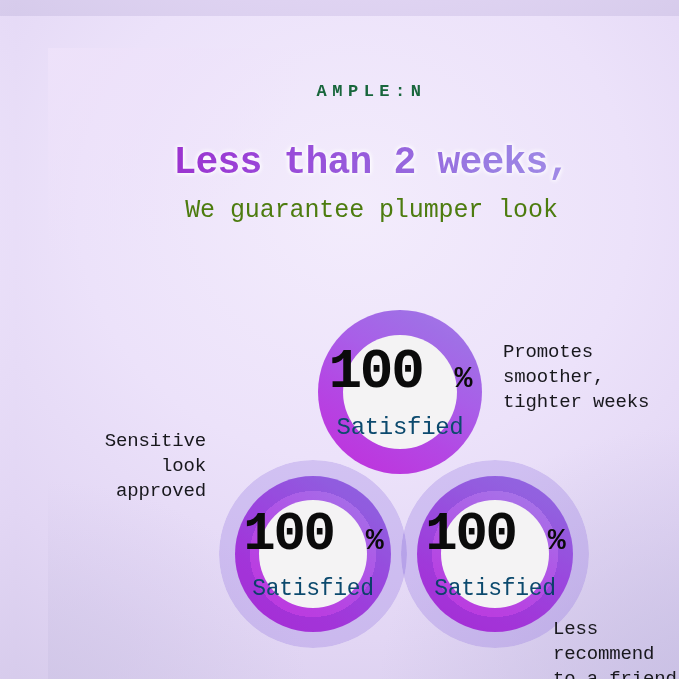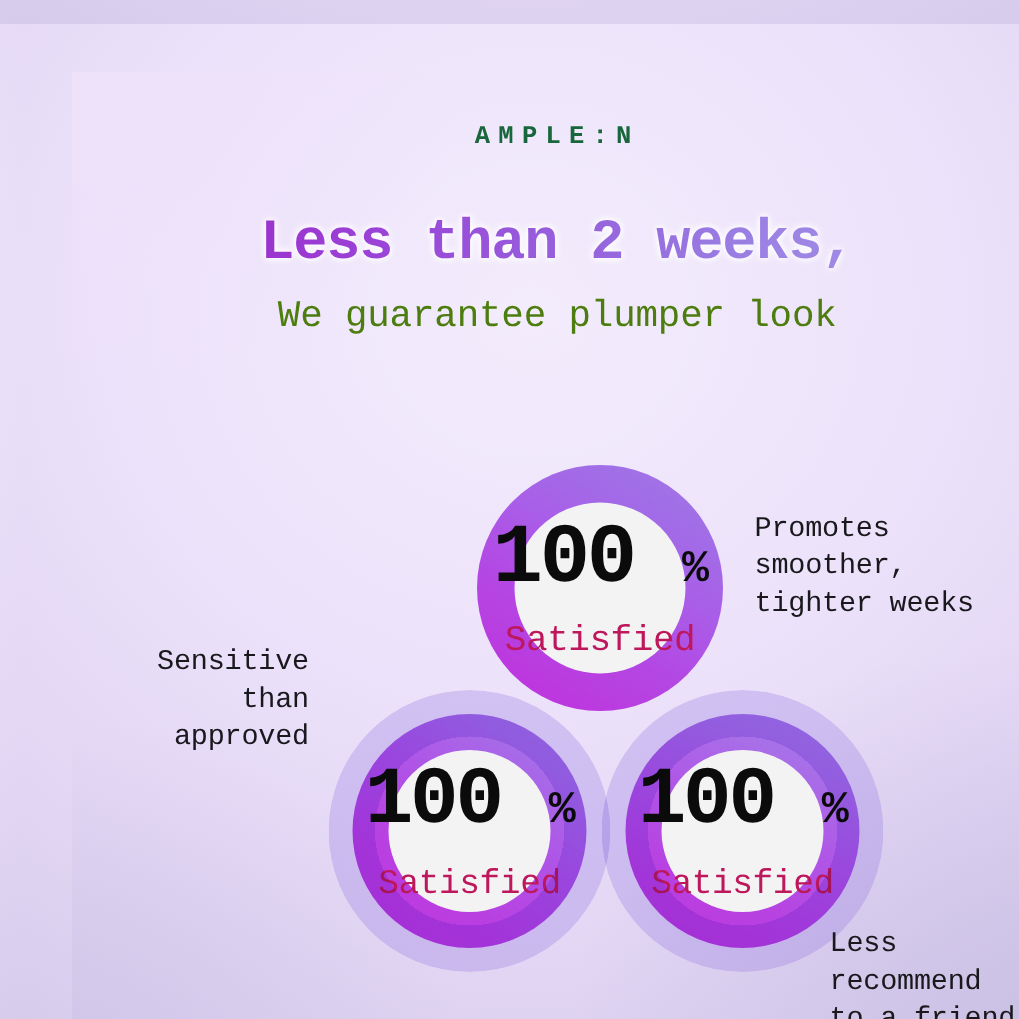--- a/index.html
+++ b/index.html
@@ -167,21 +167,21 @@
   }
   .stat-value .pct {
     font-size:30px;
     letter-spacing:-1px;
   }
   .stat-label {
     display:block;
     margin-top:8px;
     font-size:23px;
     font-weight:400;
-    color:#be185d;
+    color:#0c4a6e;
     letter-spacing:-0.3px;
   }
   #circle-top .stat-value { font-size:56px; }
   #circle-top .stat-label { font-size:24px; }
 
   
   .annot {
     position:absolute;
     font-size:19px;
     line-height:1.32;
@@ -239,16 +239,16 @@
     <div class="stat">
       <span class="stat-value"><span>100</span><span class="pct">%</span></span>
       <span class="stat-label">Satisfied</span>
     </div>
   </div>
 
 </div>
 
 <div class="annot" id="annot-smoother">Promotes smoother,
 tighter weeks</div>
-<div class="annot" id="annot-sensitive">Sensitive than
+<div class="annot" id="annot-sensitive">Sensitive look
 approved</div>
 <div class="annot" id="annot-recommend">Less recommend
 to a friend</div>
 
 </body></html>

